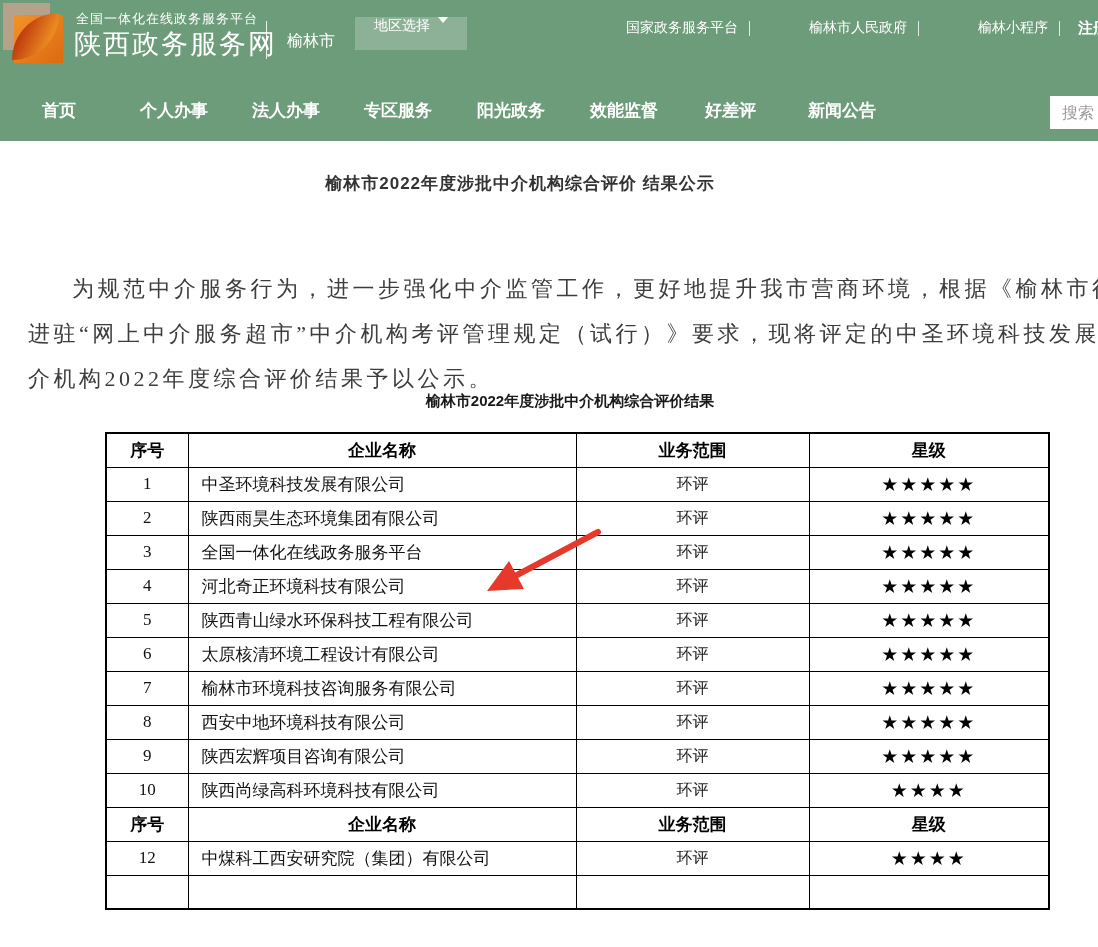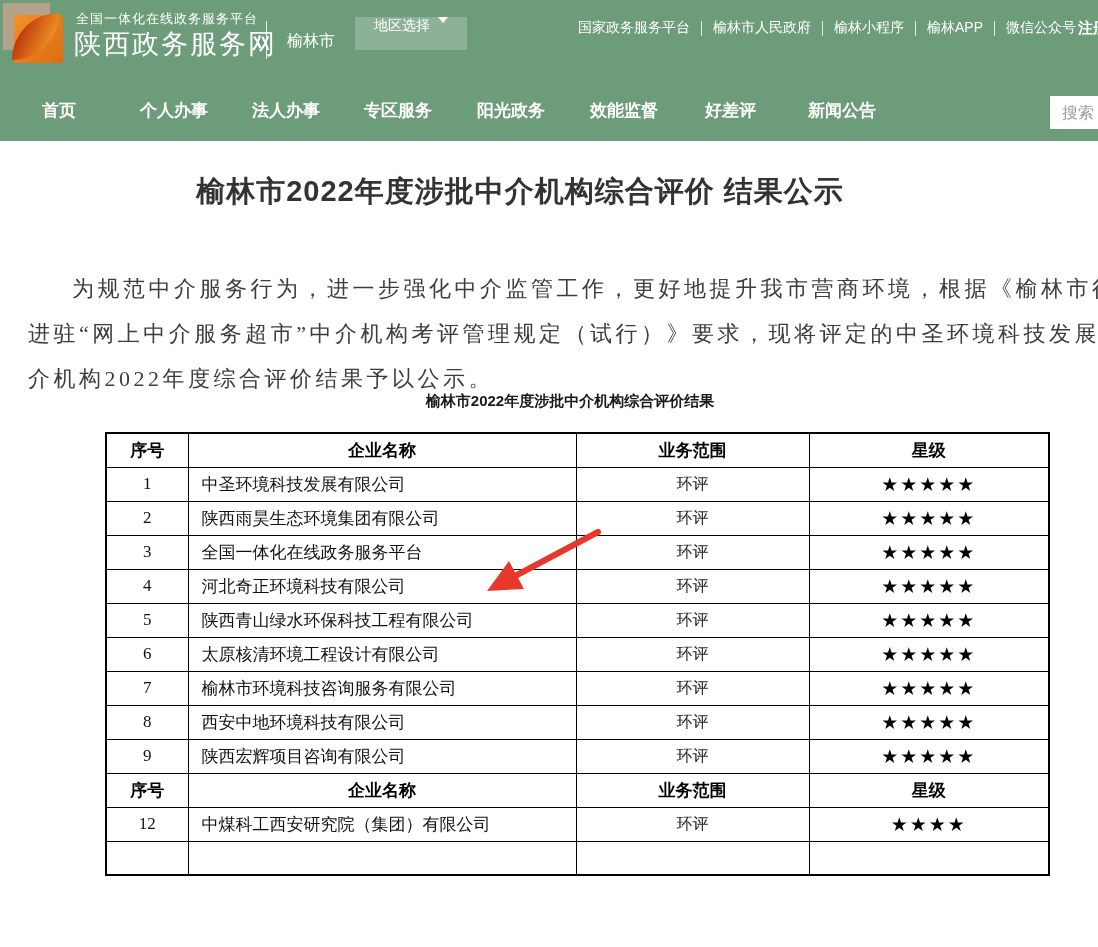--- a/index.html
+++ b/index.html
@@ -24,40 +24,40 @@
   .platform-small { position:absolute; left:76px; top:10px; color:#fff; font-size:13px; letter-spacing:1px; white-space:nowrap; }
   .site-name      { position:absolute; left:74px; top:26px; color:#fff; font-size:27px; letter-spacing:2px; white-space:nowrap; }
   .head-divider   { position:absolute; left:266px; top:21px; width:1px; height:38px; background:rgba(255,255,255,.85); }
   .city           { position:absolute; left:287px; top:31px; color:#fff; font-size:16px; font-weight:normal;text-align:center; }
   .region-btn     { position:absolute; left:355px; top:17px; height:33px; padding:0 19px;
                     background:rgba(255,255,255,.22); color:#fff; font-size:14px;
                     display:flex; align-items:flex-start; gap:8px; cursor:pointer; }
   .caret { width:0; height:0; border-left:5px solid transparent; border-right:5px solid transparent; border-top:6px solid #fff; }
 
   .top-links { position:absolute; left:578px; top:19px; display:flex; align-items:center; color:#fff; font-size:14px; white-space:nowrap; }
-  .top-link  { cursor:pointer; }
+  .top-link  { cursor:pointer;margin-left:48px; }
   .link-sep  { width:1px; height:15px; background:rgba(255,255,255,.8); margin:0 11px; }
   .register  { position:absolute; left:1078px; top:19px; color:#fff; font-size:15px; font-weight:bold; white-space:nowrap; cursor:pointer; }
 
   .nav { position:absolute; left:0; top:0; width:1098px; height:171px; }
   .nav-item { position:absolute; top:99px; color:#fff; font-size:17px; font-weight:bold; white-space:nowrap; cursor:pointer; }
   .nav-0{left:42px} .nav-1{left:140px} .nav-2{left:252px} .nav-3{left:364px}
   .nav-4{left:477px} .nav-5{left:590px} .nav-6{left:705px} .nav-7{left:808px}
 
   .search-box { position:absolute; left:1050px; top:96px; width:140px; height:33px; background:#fff; }
   .search-box input {
     border:none; outline:none; width:100%; height:100%; padding:0 0 0 12px;
     font-size:16px; color:#333; background:transparent; font-family:"Liberation Sans",sans-serif;
   }
   .search-box input::placeholder { color:#9b9b9b; }
 
   
   .page-title {
     position:absolute; top:172px; left:0; width:1040px; text-align:center;
-    font-size:29px; font-weight:bold; color:#333; letter-spacing:1px; white-space:nowrap;
+    font-size:17px; font-weight:bold; color:#333; letter-spacing:1px; white-space:nowrap;
   }
   .para-line {
     position:absolute; white-space:nowrap; overflow:hidden; color:#3d3d3d;
     font-size:22px; letter-spacing:3.5px; font-family:"Liberation Serif", serif;
   }
   .line-0 { left:72px; top:274px; width:1026px; }
   .line-1 { left:28px; top:319px; width:1070px; }
   .line-2 { left:28px; top:364px; width:1070px; }
   .table-caption {
     position:absolute; top:392px; left:40px; width:1060px; text-align:center;
@@ -199,20 +199,26 @@
         <td class="scope">环评</td>
         <td class="stars">★★★★★</td>
       </tr>
       <tr>
         <td class="seq">9</td>
         <td class="name">陕西宏辉项目咨询有限公司</td>
         <td class="scope">环评</td>
         <td class="stars">★★★★★</td>
       </tr>
       <tr>
+        <td class="seq">10</td>
+        <td class="name">陕西尚绿高科环境科技有限公司</td>
+        <td class="scope">环评</td>
+        <td class="stars">★★★★</td>
+      </tr>
+      <tr>
         <th>序号</th>
         <th>企业名称</th>
         <th>业务范围</th>
         <th>星级</th>
       </tr>
       <tr>
         <td class="seq">12</td>
         <td class="name">中煤科工西安研究院（集团）有限公司</td>
         <td class="scope">环评</td>
         <td class="stars">★★★★</td>

